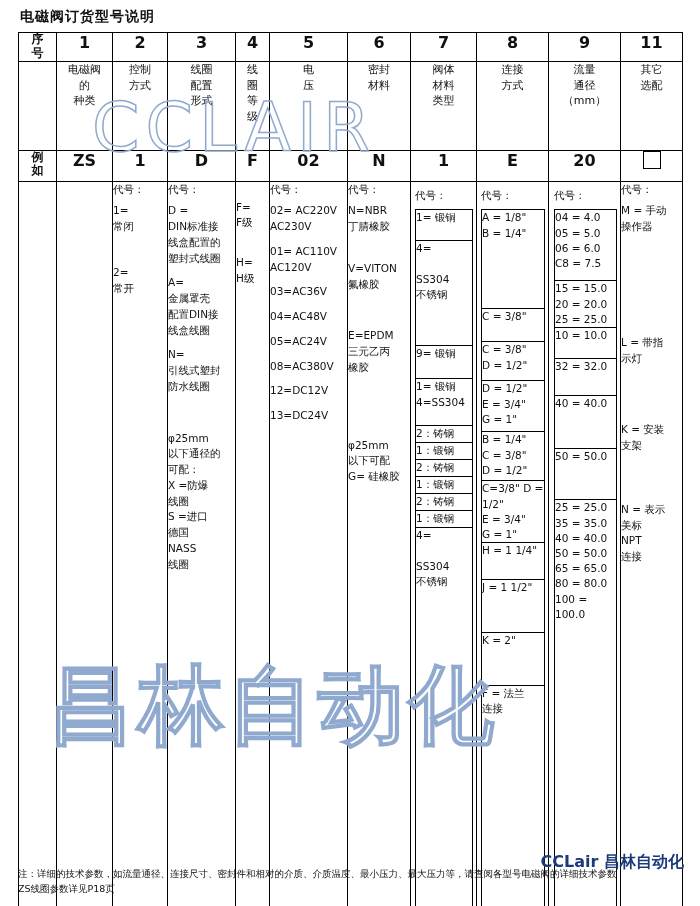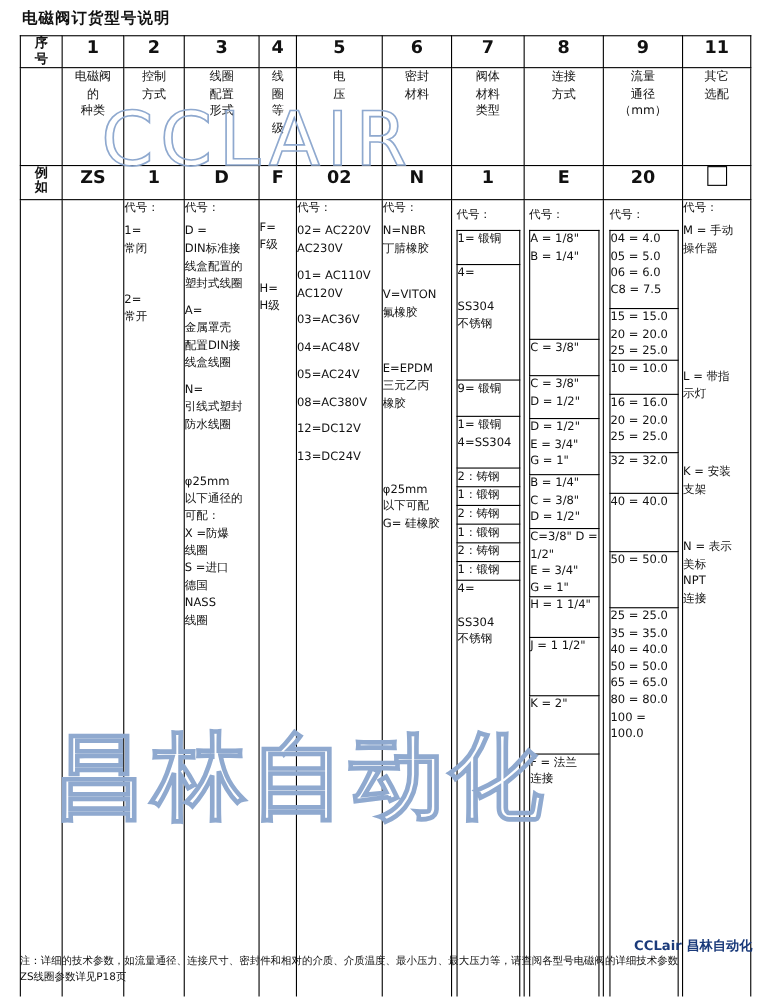--- a/index.html
+++ b/index.html
@@ -77,21 +77,21 @@
     font-size:10.5px;line-height:1.45;
     vertical-align:top;
   }
   .subtbl tr:last-child td{border-bottom:0;}
   .footnote{
     position:absolute;left:18px;top:866px;
     font-size:9.5px;line-height:1.6;color:#111;width:600px;
   }
   .brand{
     position:absolute;right:16px;top:852px;
-    font-size:12px;font-weight:bold;color:#1a3a7a;
+    font-size:16px;font-weight:bold;color:#1a3a7a;
   }
   
   .wm1{
     position:absolute;left:92px;top:88px;
     font-size:68px;font-weight:normal;
     color:transparent;
     -webkit-text-stroke:1.5px #8fa9cf;
     letter-spacing:6px;
     pointer-events:none;
   }
@@ -372,25 +372,20 @@
                 </tr>
           <tr>
                   <td style="height:46px;white-space:pre-line">15 = 15.0
 20 = 20.0
 25 = 25.0</td>
                 </tr>
           <tr>
                   <td style="height:30px;white-space:pre-line">10 = 10.0</td>
                 </tr>
           <tr>
-                  <td style="height:52px;white-space:pre-line">16 = 16.0
-20 = 20.0
-25 = 25.0</td>
-                </tr>
-          <tr>
                   <td style="height:36px;white-space:pre-line">32 = 32.0</td>
                 </tr>
           <tr>
                   <td style="height:52px;white-space:pre-line">40 = 40.0</td>
                 </tr>
           <tr>
                   <td style="height:50px;white-space:pre-line">50 = 50.0</td>
                 </tr>
           <tr>
                   <td style="white-space:pre-line">25 = 25.0
@@ -406,21 +401,21 @@
       </td>
 
       <td>
         <div class="code-label">代号：</div>
         <div class="blk" style="white-space:pre-line">M = 手动
 操作器</div>
         <div class="blk" style="margin-top:100px;white-space:pre-line">L =  带指
 示灯</div>
         <div class="blk" style="margin-top:56px;white-space:pre-line">K =  安装
 支架</div>
-        <div class="blk" style="margin-top:36px;white-space:pre-line">N = 表示
+        <div class="blk" style="margin-top:48px;white-space:pre-line">N = 表示
 美标
 NPT
 连接</div>
       </td>
     </tr>
   </tbody>
     </table>
 
   <div class="footnote">
     <div>注：详细的技术参数，如流量通径、连接尺寸、密封件和相对的介质、介质温度、最小压力、最大压力等，请查阅各型号电磁阀的详细技术参数</div>

